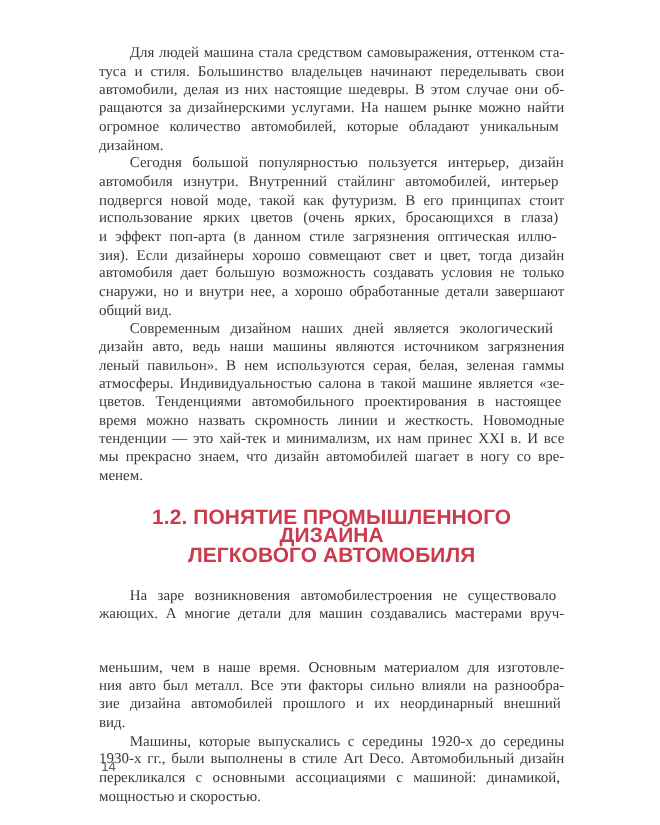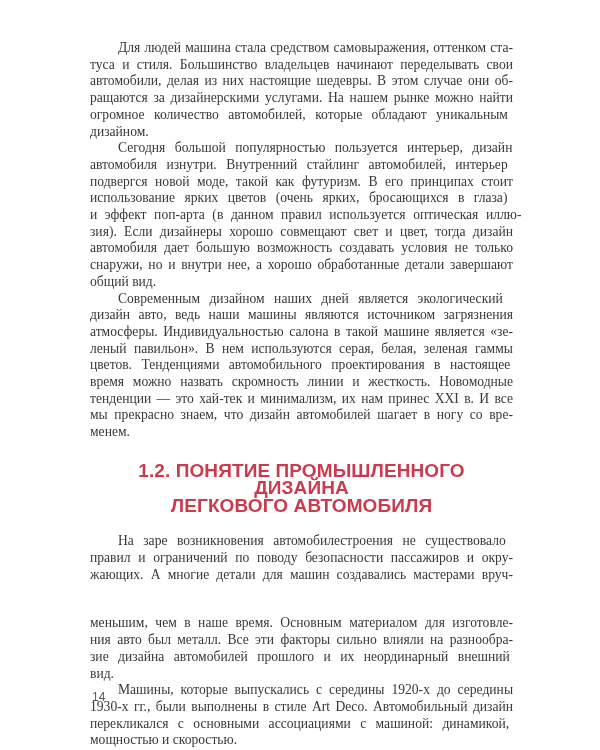--- a/index.html
+++ b/index.html
@@ -60,44 +60,43 @@
         <div class="line" style="word-spacing: 2.09px;">автомобили, делая из них настоящие шедевры. В этом случае они об-</div>
         <div class="line" style="word-spacing: 2.32px;">ращаются за дизайнерскими услугами. На нашем рынке можно найти</div>
         <div class="line" style="word-spacing: 6px;">огромное количество автомобилей, которые обладают уникальным</div>
         <div class="line last">дизайном.</div>
       </div>
       <div class="para">
         <div class="line first" style="word-spacing: 6px;">Сегодня большой популярностью пользуется интерьер, дизайн</div>
         <div class="line" style="word-spacing: 6px;">автомобиля изнутри. Внутренний стайлинг автомобилей, интерьер</div>
         <div class="line" style="word-spacing: 4.06px;">подвергся новой моде, такой как футуризм. В его принципах стоит</div>
         <div class="line" style="word-spacing: 6px;">использование ярких цветов (очень ярких, бросающихся в глаза)</div>
-        <div class="line" style="word-spacing: 4.18px;">и эффект поп-арта (в данном правил используется оптическая иллю-</div>
+        <div class="line" style="word-spacing: 4.18px;">и эффект поп-арта (в данном стиле загрязнения оптическая иллю-</div>
         <div class="line" style="word-spacing: 3.88px;">зия). Если дизайнеры хорошо совмещают свет и цвет, тогда дизайн</div>
         <div class="line" style="word-spacing: 3.61px;">автомобиля дает большую возможность создавать условия не только</div>
         <div class="line" style="word-spacing: 2.32px;">снаружи, но и внутри нее, а хорошо обработанные детали завершают</div>
         <div class="line last">общий вид.</div>
       </div>
       <div class="para">
         <div class="line first" style="word-spacing: 6px;">Современным дизайном наших дней является экологический</div>
         <div class="line" style="word-spacing: 4.94px;">дизайн авто, ведь наши машины являются источником загрязнения</div>
+        <div class="line" style="word-spacing: 3.99px;">леный павильон». В нем используются серая, белая, зеленая гаммы</div>
         <div class="line" style="word-spacing: 2.15px;">атмосферы. Индивидуальностью салона в такой машине является «зе-</div>
-        <div class="line" style="word-spacing: 3.99px;">леный павильон». В нем используются серая, белая, зеленая гаммы</div>
         <div class="line" style="word-spacing: 6px;">цветов. Тенденциями автомобильного проектирования в настоящее</div>
         <div class="line" style="word-spacing: 5.36px;">время можно назвать скромность линии и жесткость. Новомодные</div>
         <div class="line" style="word-spacing: 1.91px;">тенденции — это хай-тек и минимализм, их нам принес XXI в. И все</div>
         <div class="line" style="word-spacing: 3.17px;">мы прекрасно знаем, что дизайн автомобилей шагает в ногу со вре-</div>
         <div class="line last">менем.</div>
       </div>
       <div class="heading-block" style="color: rgb(204, 58, 78);">
         <div>1.2. ПОНЯТИЕ ПРОМЫШЛЕННОГО ДИЗАЙНА</div>
         <div>ЛЕГКОВОГО АВТОМОБИЛЯ</div>
       </div>
       <div class="para">
         <div class="line first" style="word-spacing: 6px;">На заре возникновения автомобилестроения не существовало</div>
-        <div class="line" style="word-spacing: 4.25px;">правил и ограничений по поводу безопасности пассажиров и окру-</div>
         <div class="line" style="word-spacing: 3.76px;">жающих. А многие детали для машин создавались мастерами вруч-</div>
         <div class="line" style="word-spacing: 4.06px; margin-top: 32px;">меньшим, чем в наше время. Основным материалом для изготовле-</div>
         <div class="line" style="word-spacing: 2.91px; text-align: right;">ния авто был металл. Все эти факторы сильно влияли на разнообра-</div>
         <div class="line" style="word-spacing: 6px;">зие дизайна автомобилей прошлого и их неординарный внешний</div>
         <div class="line last">вид.</div>
       </div>
       <div class="para">
         <div class="line first" style="word-spacing: 3.54px;">Машины, которые выпускались с середины 1920-х до середины</div>
         <div class="line" style="word-spacing: 2.02px;">1930-х гг., были выполнены в стиле Art Deco. Автомобильный дизайн</div>
         <div class="line" style="word-spacing: 6px;">перекликался с основными ассоциациями с машиной: динамикой,</div>

